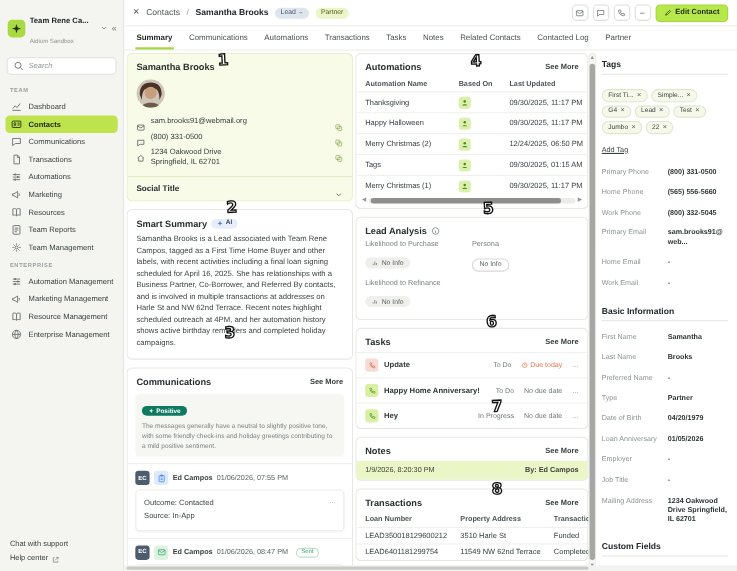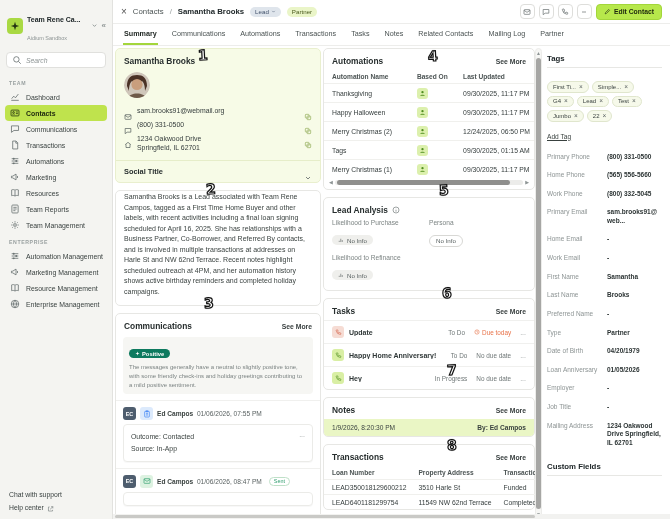--- a/index.html
+++ b/index.html
@@ -481,21 +481,21 @@
     </header>
 
     <nav class="tabs">
       <span class="tab active">Summary</span>
       <span class="tab">Communications</span>
       <span class="tab">Automations</span>
       <span class="tab">Transactions</span>
       <span class="tab">Tasks</span>
       <span class="tab">Notes</span>
       <span class="tab">Related Contacts</span>
-      <span class="tab">Mailing Log</span>
+      <span class="tab">Contacted Log</span>
       <span class="tab">Partner</span>
     </nav>
 
     <div class="content">
 
       <section class="col col1">
 
         <div class="card profile">
           <div class="card-h">
             <span class="card-title">Samantha Brooks</span>
@@ -538,20 +538,31 @@
           </div>
           <div class="social">
             <span class="social-txt">Social Title</span>
             <span class="chev"><svg viewBox="0 0 24 24">
                   <use href="#ic-chevd"></use>
                 </svg></span>
           </div>
         </div>
 
         <div class="card">
+          <div class="card-h">
+            <span class="card-title">
+              <span>Smart Summary</span>
+              <span class="ai-badge">
+                <svg viewBox="0 0 24 24">
+                    <use href="#ic-sparkle"></use>
+                  </svg>
+                <span>AI</span>
+              </span>
+            </span>
+          </div>
           <div class="ss-text">Samantha Brooks is a Lead associated with Team Rene Campos, tagged as a First Time Home Buyer and other labels, with recent activities including a final loan signing scheduled for April 16, 2025. She has relationships with a Business Partner, Co-Borrower, and Referred By contacts, and is involved in multiple transactions at addresses on Harle St and NW 62nd Terrace. Recent notes highlight scheduled outreach at 4PM, and her automation history shows active birthday reminders and completed holiday campaigns.</div>
         </div>
 
         <div class="card" style="flex:1 1 auto; overflow:hidden;">
           <div class="card-h">
             <span class="card-title">Communications</span>
             <span class="see-more">See More</span>
           </div>
           <div class="senti-box">
             <span class="senti-pill">
@@ -858,20 +869,21 @@
           </div>
         <div class="frow">
             <span class="flabel">Home Email</span>
             <span class="fvalue">-</span>
           </div>
         <div class="frow">
             <span class="flabel">Work Email</span>
             <span class="fvalue">-</span>
           </div>
 
+        <div class="rp-h">Basic Information</div>
         <div class="frow">
             <span class="flabel">First Name</span>
             <span class="fvalue">Samantha</span>
           </div>
         <div class="frow">
             <span class="flabel">Last Name</span>
             <span class="fvalue">Brooks</span>
           </div>
         <div class="frow">
             <span class="flabel">Preferred Name</span>

